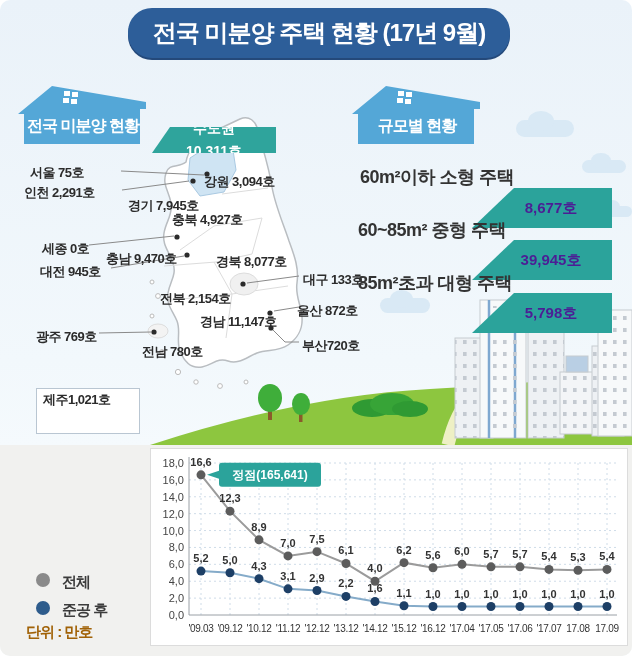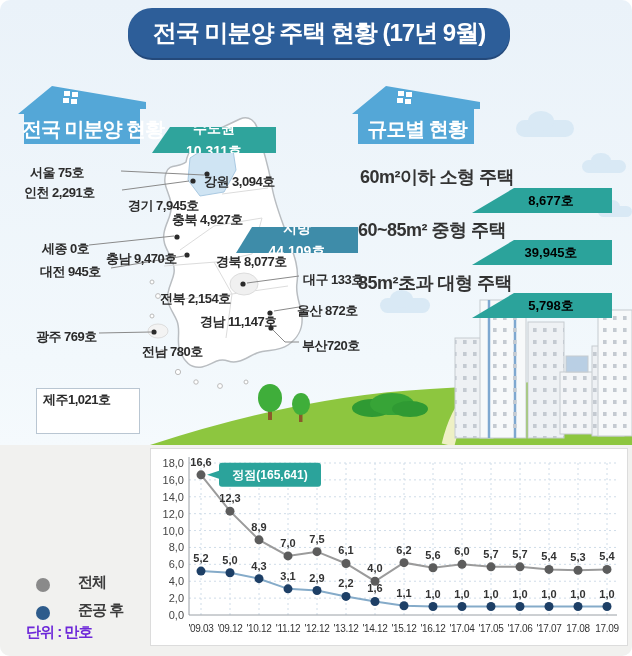--- a/index.html
+++ b/index.html
@@ -7,50 +7,50 @@
   #stage{position:relative;width:632px;height:656px;overflow:hidden;border-radius:10px;
          background:linear-gradient(180deg,#eaf2f9 0%,#f2f8fc 55%,#f5fafd 68%);}
   
   .title-bar{position:absolute;left:128px;top:8px;width:382px;height:50px;background:#2d5e99;
              border-radius:24px;box-shadow:0 2px 0 #24497a;display:flex;align-items:center;justify-content:center;}
   .title-bar span{color:#fff;font-size:24px;font-weight:700;letter-spacing:-1px;white-space:nowrap;}
   
   .house{position:absolute;width:140px;height:68px;}
   .house svg{position:absolute;left:0;top:0;}
   .house .htext{position:absolute;left:10px;right:8px;top:34px;text-align:center;color:#fff;
-                font-weight:700;font-size:20px;letter-spacing:-1px;white-space:nowrap;}
+                font-weight:700;font-size:16px;letter-spacing:-1px;white-space:nowrap;}
   
   .rl{position:absolute;font-size:13px;font-weight:600;color:#2b2b2b;white-space:nowrap;letter-spacing:-0.5px;}
   .banner{position:absolute;display:flex;align-items:center;justify-content:center;gap:5px;
           color:#fff;font-weight:700;white-space:nowrap;flex-direction:column;}
   .banner-metro{left:152px;top:127px;width:124px;height:26px;background:#2fa49c;font-size:14px;
                 clip-path:polygon(18px 0,100% 0,100% 100%,0 100%);}
   .banner-prov{left:236px;top:227px;width:122px;height:26px;background:#3e8ca9;font-size:14px;
                clip-path:polygon(16px 0,100% 0,100% 100%,0 100%);}
   .jeju-box{position:absolute;left:36px;top:388px;width:104px;height:46px;background:#fff;
             border:1px solid #b9c6d2;}
   .jeju-box .rl{left:6px;top:2px;}
   
   .size-label{position:absolute;font-size:18px;font-weight:600;color:#333;letter-spacing:-0.5px;white-space:nowrap;}
-  .size-banner{position:absolute;width:140px;height:25px;background:#2ba39b;color:#000000;font-weight:700;
-               font-size:13px;display:flex;align-items:center;justify-content:center;
+  .size-banner{position:absolute;width:140px;height:40px;background:#2ba39b;color:#4c1d95;font-weight:700;
+               font-size:15px;display:flex;align-items:center;justify-content:center;
                clip-path:polygon(30% 0,100% 0,100% 100%,0 100%);padding-left:18px;}
   
   .cloud{position:absolute;background:#d9e9f5;border-radius:20px;}
   .cloud::before{content:"";position:absolute;left:20%;top:-55%;width:45%;height:120%;
                  background:#d9e9f5;border-radius:50%;}
   
   .bottom{position:absolute;left:0;top:445px;width:632px;height:211px;background:#f1f1ef;}
   .chart-panel{position:absolute;left:150px;top:3px;width:478px;height:198px;background:#fff;
                border:1px solid #dcdcdc;}
   .legend{position:absolute;left:36px;top:128px;}
-  .legend-row{display:flex;align-items:flex-end;gap:28px;margin-bottom:9px;}
+  .legend-row{display:flex;align-items:flex-start;gap:12px;margin-bottom:9px;}
   .legend-dot{width:14px;height:14px;border-radius:50%;display:inline-block;}
   .legend-row span.lt{font-size:15px;font-weight:700;color:#3c3c3c;letter-spacing:-1px;}
-  .unit-label{position:absolute;left:26px;top:178px;font-size:15px;font-weight:700;color:#6d28d9;letter-spacing:-1px;}
+  .unit-label{position:absolute;left:26px;top:178px;font-size:15px;font-weight:700;color:#a16207;letter-spacing:-1px;}
 </style>
 </head>
 <body>
 
 <div id="stage">
 
   <svg width="632" height="445" viewBox="0 0 632 445" style="position:absolute;left:0;top:0">
     <defs>
       <pattern id="win" width="10" height="12" patternUnits="userSpaceOnUse">
         <rect x="3" y="4" width="3.6" height="4" fill="#c4cad1"></rect>
@@ -163,24 +163,20 @@
       <rect x="51" y="16" width="6" height="5"></rect>
           <rect x="59" y="17" width="6" height="5"></rect>
         </g>
     </svg>
     <div class="htext">전국 미분양 현황</div>
   </div>
 
   <div class="banner banner-metro">
     <span>수도권</span>
     <span>10,311호</span>
-  </div>
-  <div class="banner banner-prov">
-    <span>지방</span>
-    <span>44,109호</span>
   </div>
 
   <div class="rl" style="left:30px;top:164px">서울  75호</div>
   <div class="rl" style="left:24px;top:184px">인천 2,291호</div>
   <div class="rl" style="left:128px;top:197px">경기 7,945호</div>
   <div class="rl" style="left:204px;top:173px">강원 3,094호</div>
   <div class="rl" style="left:172px;top:211px">충북 4,927호</div>
   <div class="rl" style="left:42px;top:240px">세종 0호</div>
   <div class="rl" style="left:106px;top:250px">충남 9,470호</div>
   <div class="rl" style="left:40px;top:263px">대전 945호</div>

